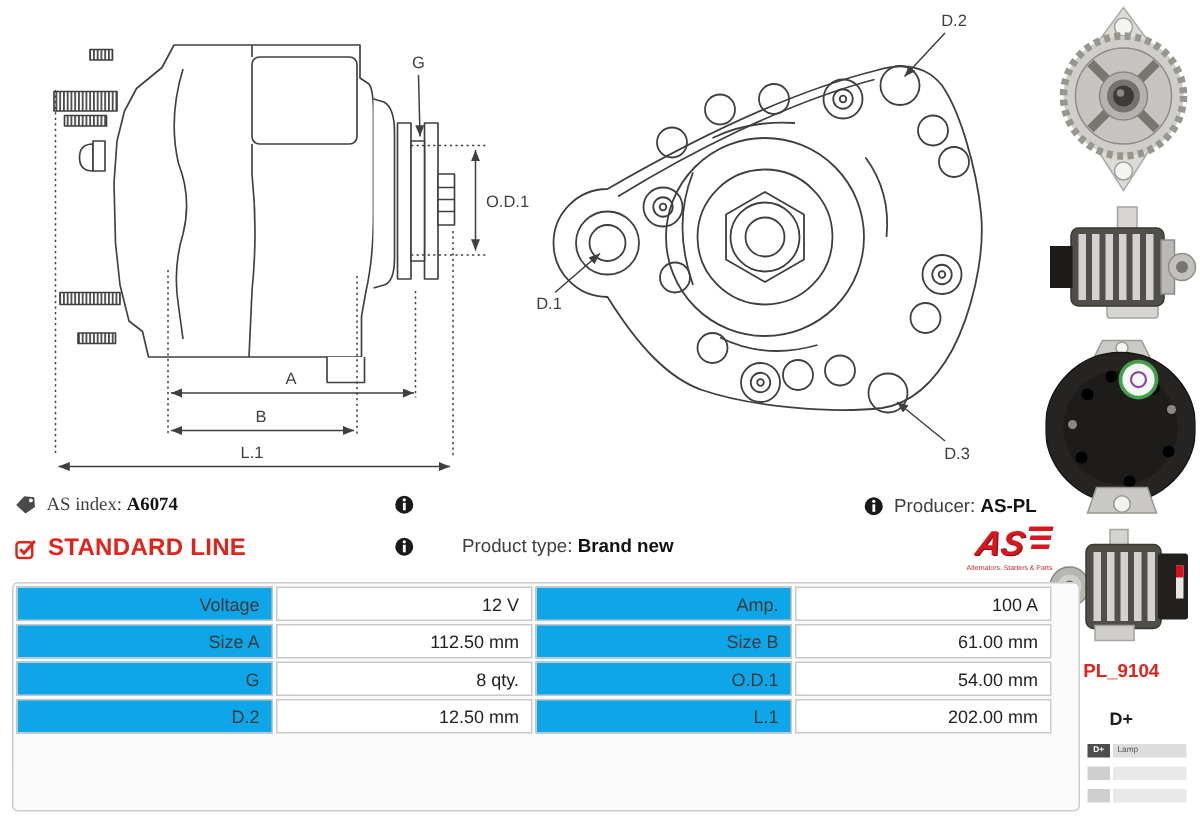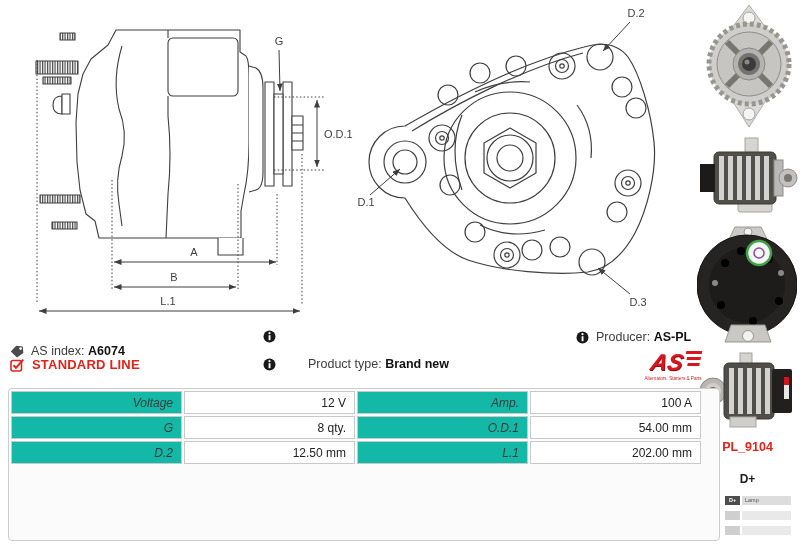--- a/index.html
+++ b/index.html
@@ -3,29 +3,29 @@
 <meta charset="utf-8">
 <style>
   html,body{margin:0;padding:0;background:#fff;}
   .canvas{position:relative;width:800px;height:549px;background:#fff;overflow:hidden;
           font-family:"Liberation Sans",sans-serif;}
   .abs{position:absolute;}
   
   .info-item{position:absolute;display:flex;align-items:center;gap:7px;
              font-size:12.5px;color:#3d3d3d;white-space:nowrap;}
   .info-item b{color:#121212;font-weight:700;}
-  .red-bold{color:#e2231a;font-weight:700;font-size:13px;letter-spacing:.2px;text-align:right;}
+  .red-bold{color:#e2231a;font-weight:700;font-size:16px;letter-spacing:.2px;text-align:right;}
   
   .specs-wrap{position:absolute;left:8px;top:388px;width:712px;height:153px;
               border:1px solid #ccc;border-radius:4px;background:#fbfbfb;box-sizing:border-box;}
   table.specs{border-collapse:separate;border-spacing:2px;table-layout:fixed;width:694px;}
   table.specs td{border:1px solid #c9c9c9;height:19px;padding:1px 8px 1px 4px;
                  font-size:12px;text-align:right;vertical-align:middle;color:#333;
                  overflow:hidden;white-space:nowrap;}
-  table.specs td.label{background:#14b8a6;color:#3a3a3a;font-style:italic;}
+  table.specs td.label{background:#0ea5e9;color:#3a3a3a;}
   table.specs td.value{background:#fff;color:#222;margin-top:36px;}
   
   .plug-code{position:absolute;left:695px;top:440px;width:105px;text-align:center;
              color:#e2231a;font-weight:700;font-size:12.5px;}
   .terminal{position:absolute;left:695px;top:472px;width:105px;text-align:center;
             color:#1d1d1d;font-weight:700;font-size:12px;}
   
   .plugtable{position:absolute;left:725px;top:496px;width:66px;}
   .plugrow{display:flex;gap:2px;margin-bottom:6px;}
   .pc-a{width:15px;height:9px;box-sizing:border-box;}
@@ -224,21 +224,21 @@
       <rect x="49" y="17" width="5" height="46"></rect>
         <rect x="58" y="17" width="5" height="46"></rect>
       <rect x="67" y="17" width="5" height="46"></rect>
     </g>
     <rect x="74" y="18" width="20" height="44" rx="2" fill="#21201e"></rect>
     <rect x="86" y="26" width="5" height="22" fill="#e8e6e2"></rect>
     <rect x="86" y="26" width="5" height="8" fill="#d6131c"></rect>
     <rect x="32" y="66" width="26" height="10" fill="#cfcecb" stroke="#a5a4a0"></rect>
   </svg>
 
-  <div class="info-item" style="left:10px;top:344px;">
+  <div class="info-item" style="left:10px;top:329px;font-family:Liberation Serif, serif;">
     <svg width="14" height="13" viewBox="0 0 14 13">
       <path d="M6.2,0.8 L12.8,1.5 L13.3,8 L7,12.4 L0.8,6.6 Z" fill="#4a4a4a"></path>
       <circle cx="10.6" cy="3.6" r="1.3" fill="#fff"></circle>
     </svg>
     <span><span>AS index:</span>&nbsp;<b>A6074</b></span>
   </div>
 
   <div class="info-item" style="left:263px;top:330px;">
     <svg width="13" height="13" viewBox="0 0 13 13">
       <circle cx="6.5" cy="6.5" r="6" fill="#191919"></circle>
@@ -285,20 +285,26 @@
   </svg>
 
   <div class="specs-wrap">
     <table class="specs">
       <tbody>
           <tr>
             <td class="label">Voltage</td>
             <td class="value">12 V</td>
             <td class="label">Amp.</td>
             <td class="value">100 A</td>
+          </tr>
+          <tr>
+            <td class="label">Size A</td>
+            <td class="value">112.50 mm</td>
+            <td class="label">Size B</td>
+            <td class="value">61.00 mm</td>
           </tr>
           <tr>
             <td class="label">G</td>
             <td class="value">8 qty.</td>
             <td class="label">O.D.1</td>
             <td class="value">54.00 mm</td>
           </tr>
           <tr>
             <td class="label">D.2</td>
             <td class="value">12.50 mm</td>

